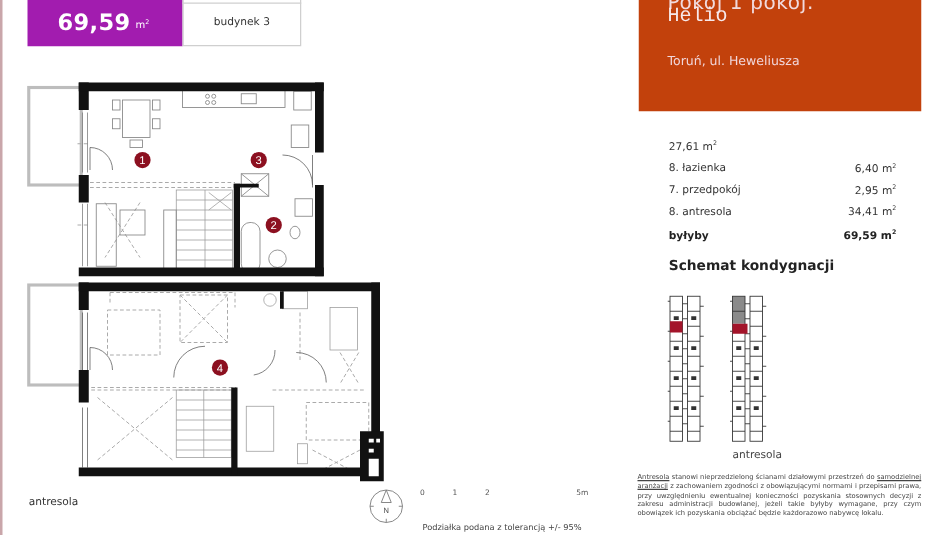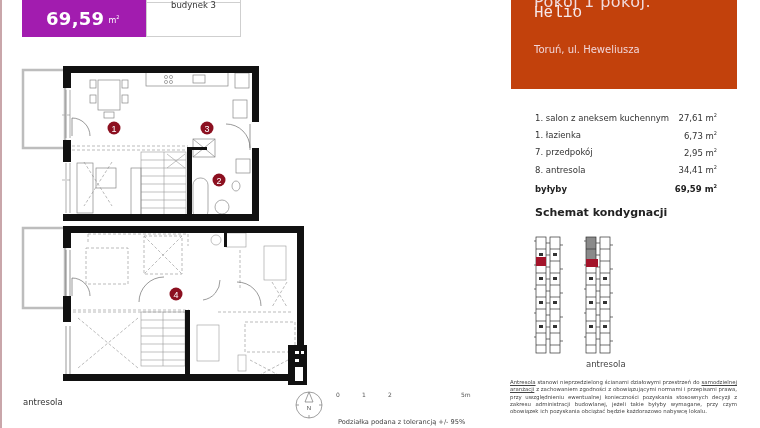--- a/index.html
+++ b/index.html
@@ -6,21 +6,21 @@
   html, body { width: 760px; height: 428px; overflow: hidden; background: #ffffff; }
   body { position: relative; font-family: "DejaVu Sans", "Liberation Sans", sans-serif; color: #2a2a2a; }
 
   .left-rule { position: absolute; left: 0; top: 0; width: 2px; height: 428px; background: #c9a6aa; }
 
   
   .area-box { position: absolute; left: 22px; top: 0; width: 124px; height: 37px; background: #a21caf; color: #fff; display: flex; align-items: center; padding-left: 24px; }
   .area-box .val { font-size: 18px; font-weight: bold; letter-spacing: 0.3px; }
   .area-box .unit { font-size: 8px; margin-left: 4px; margin-top: 2px; }
   .area-box .unit sup { font-size: 5px; }
-  .bld-box { position: absolute; left: 146px; top: -1px; width: 95px; height: 38px; border: 1px solid #cfcfcf; display: flex; justify-content: center; font-size: 8.5px; color: #333; }
+  .bld-box { position: absolute; left: 146px; top: -1px; width: 95px; height: 38px; border: 1px solid #cfcfcf; display: flex; align-items: center; justify-content: center; font-size: 8.5px; color: #333; }
   .bld-top-line { position: absolute; left: 146px; top: 2px; width: 95px; height: 1px; background: #cfcfcf; }
 
   
   .title-card { position: absolute; left: 511px; top: 0; width: 226px; height: 89px; background: #c2410c; color: #fff; padding-left: 23px; }
   .title-card .partial { position: absolute; left: 23px; top: -8px; font-size: 16px; color: #f1dadd; letter-spacing: 0.5px; }
   .title-card .name { position: absolute; left: 23px; top: 4px; font-size: 16px; color: #f7e8ea; font-family: Liberation Mono, monospace; }
   .title-card .addr { position: absolute; left: 23px; top: 44px; font-size: 10px; color: #f1d6da; }
 
   
   .rooms { position: absolute; left: 535px; top: 109px; width: 182px; font-size: 8.5px; color: #333; }
@@ -60,26 +60,25 @@
 </div>
 
 <div class="title-card">
   <div class="partial">Pokój 1 pokoj.</div>
   <div class="name">Helio</div>
   <div class="addr">Toruń, ul. Heweliusza</div>
 </div>
 
 <div class="rooms">
   <div class="row">
-    <span>1. salon z aneksem kuchennym</span>
     <span class="a"><span>27,61 m</span><sup>2</sup></span>
   </div>
   <div class="row">
-    <span>1. łazienka</span>
-    <span class="a"><span>6,73 m</span><sup>2</sup></span>
+    <span>8. łazienka</span>
+    <span class="a"><span>6,40 m</span><sup>2</sup></span>
   </div>
   <div class="row">
     <span>7. przedpokój</span>
     <span class="a"><span>2,95 m</span><sup>2</sup></span>
   </div>
   <div class="row">
     <span>8. antresola</span>
     <span class="a"><span>34,41 m</span><sup>2</sup></span>
   </div>
   <div class="row total">

